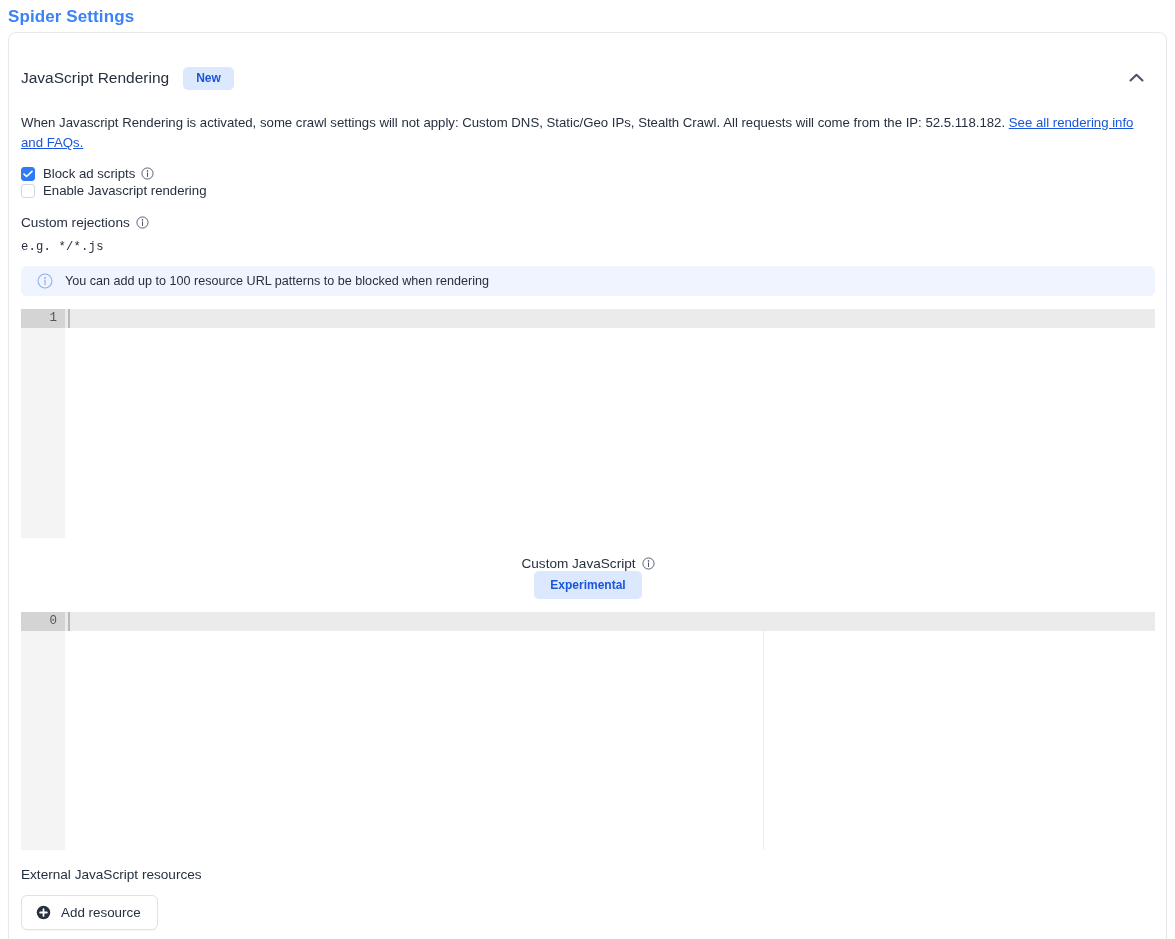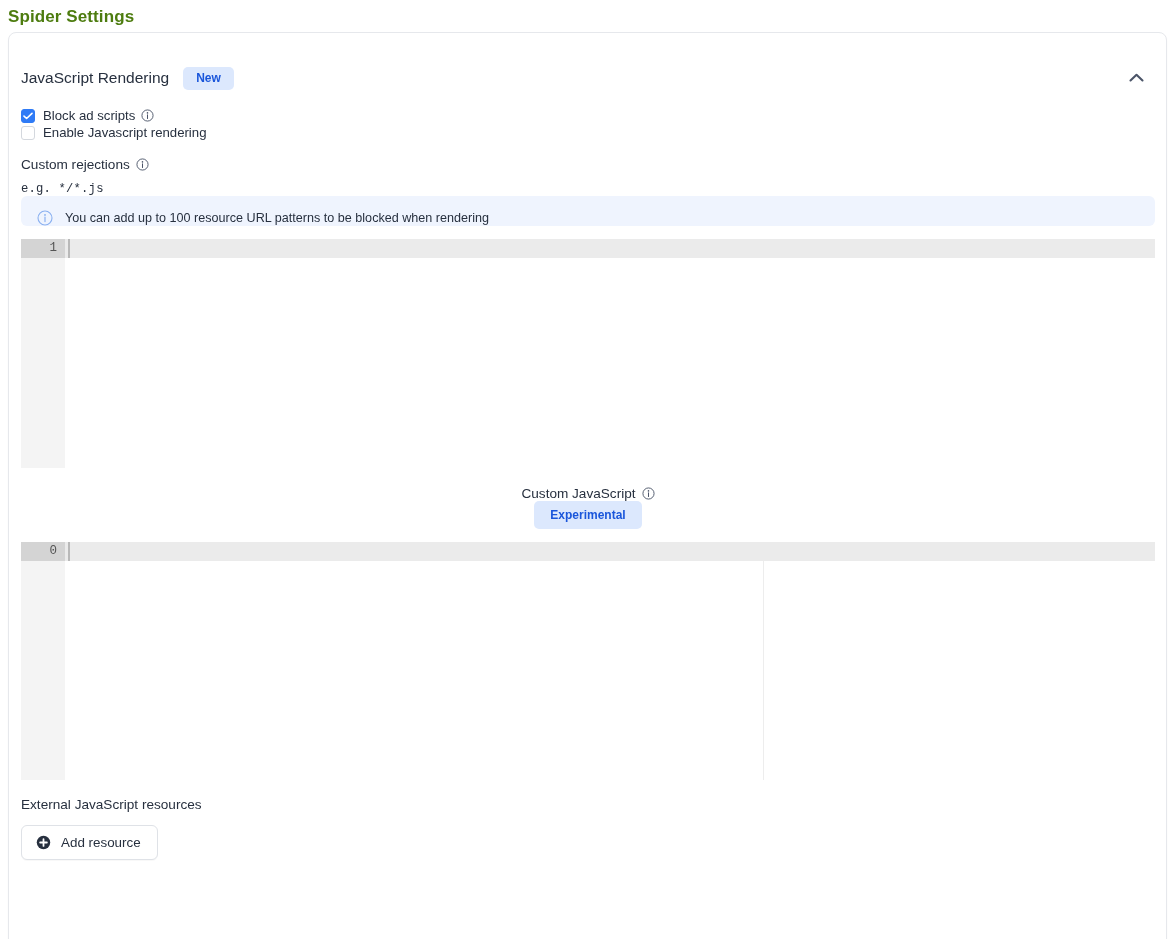--- a/index.html
+++ b/index.html
@@ -11,21 +11,21 @@
     color: #27303f;
     overflow: hidden;
   }
 
   .page { position: relative; width: 1175px; height: 939px; background:#fff; }
 
   
   .page-title {
     font-size: 17px;
     font-weight: 700;
-    color: #4d7c0f;
+    color: #3b82f6;
     padding: 4px 16px 0 8px;
     line-height: 26px;
     letter-spacing: .1px;
   }
 
   
   .card {
     position: absolute;
     left: 8px;
     top: 32px;
@@ -132,25 +132,26 @@
   .eg-text {
     font-family: "Liberation Mono", "DejaVu Sans Mono", monospace;
     font-size: 12.2px;
     color: #27303f;
     margin-top: 10px;
     letter-spacing: .2px;
   }
 
   
   .banner {
+    margin-top: 12px;
     background: #eff4fe;
     border-radius: 6px;
     height: 30px;
     display: flex;
-    align-items: flex-end;
+    align-items: center;
     padding: 0 16px;
     width: 1134px;
   }
   .banner-ico { display:flex; margin-right: 12px; }
   .banner-text { font-size: 12.6px; color: #27303f; line-height: 16px; }
 
   
   .editor {
     margin-top: 13px;
     display: flex;
@@ -276,20 +277,21 @@
           <svg width="15" height="9" viewBox="0 0 15 9" fill="none">
             <path d="M1.5 7.5 L7.5 1.8 L13.5 7.5" stroke="#4b5468" stroke-width="2.1" stroke-linecap="round" stroke-linejoin="round"></path>
           </svg>
         </span>
       </button>
     </div>
 
     <div class="card-body">
 
       
+      <p class="desc"><span>When Javascript Rendering is activated, some crawl settings will not apply: Custom DNS, Static/Geo IPs, Stealth Crawl. All requests will come from the IP: 52.5.118.182. </span><a href="#">See all rendering info and FAQs.</a></p>
 
       
       <div class="check-list">
 
         <div class="check-row">
           <span class="cb on">
             <svg width="10" height="8" viewBox="0 0 10 8" fill="none">
               <path d="M1 4.1 L3.6 6.5 L9 1.3" stroke="#ffffff" stroke-width="1.6" stroke-linecap="round" stroke-linejoin="round"></path>
             </svg>
           </span>

